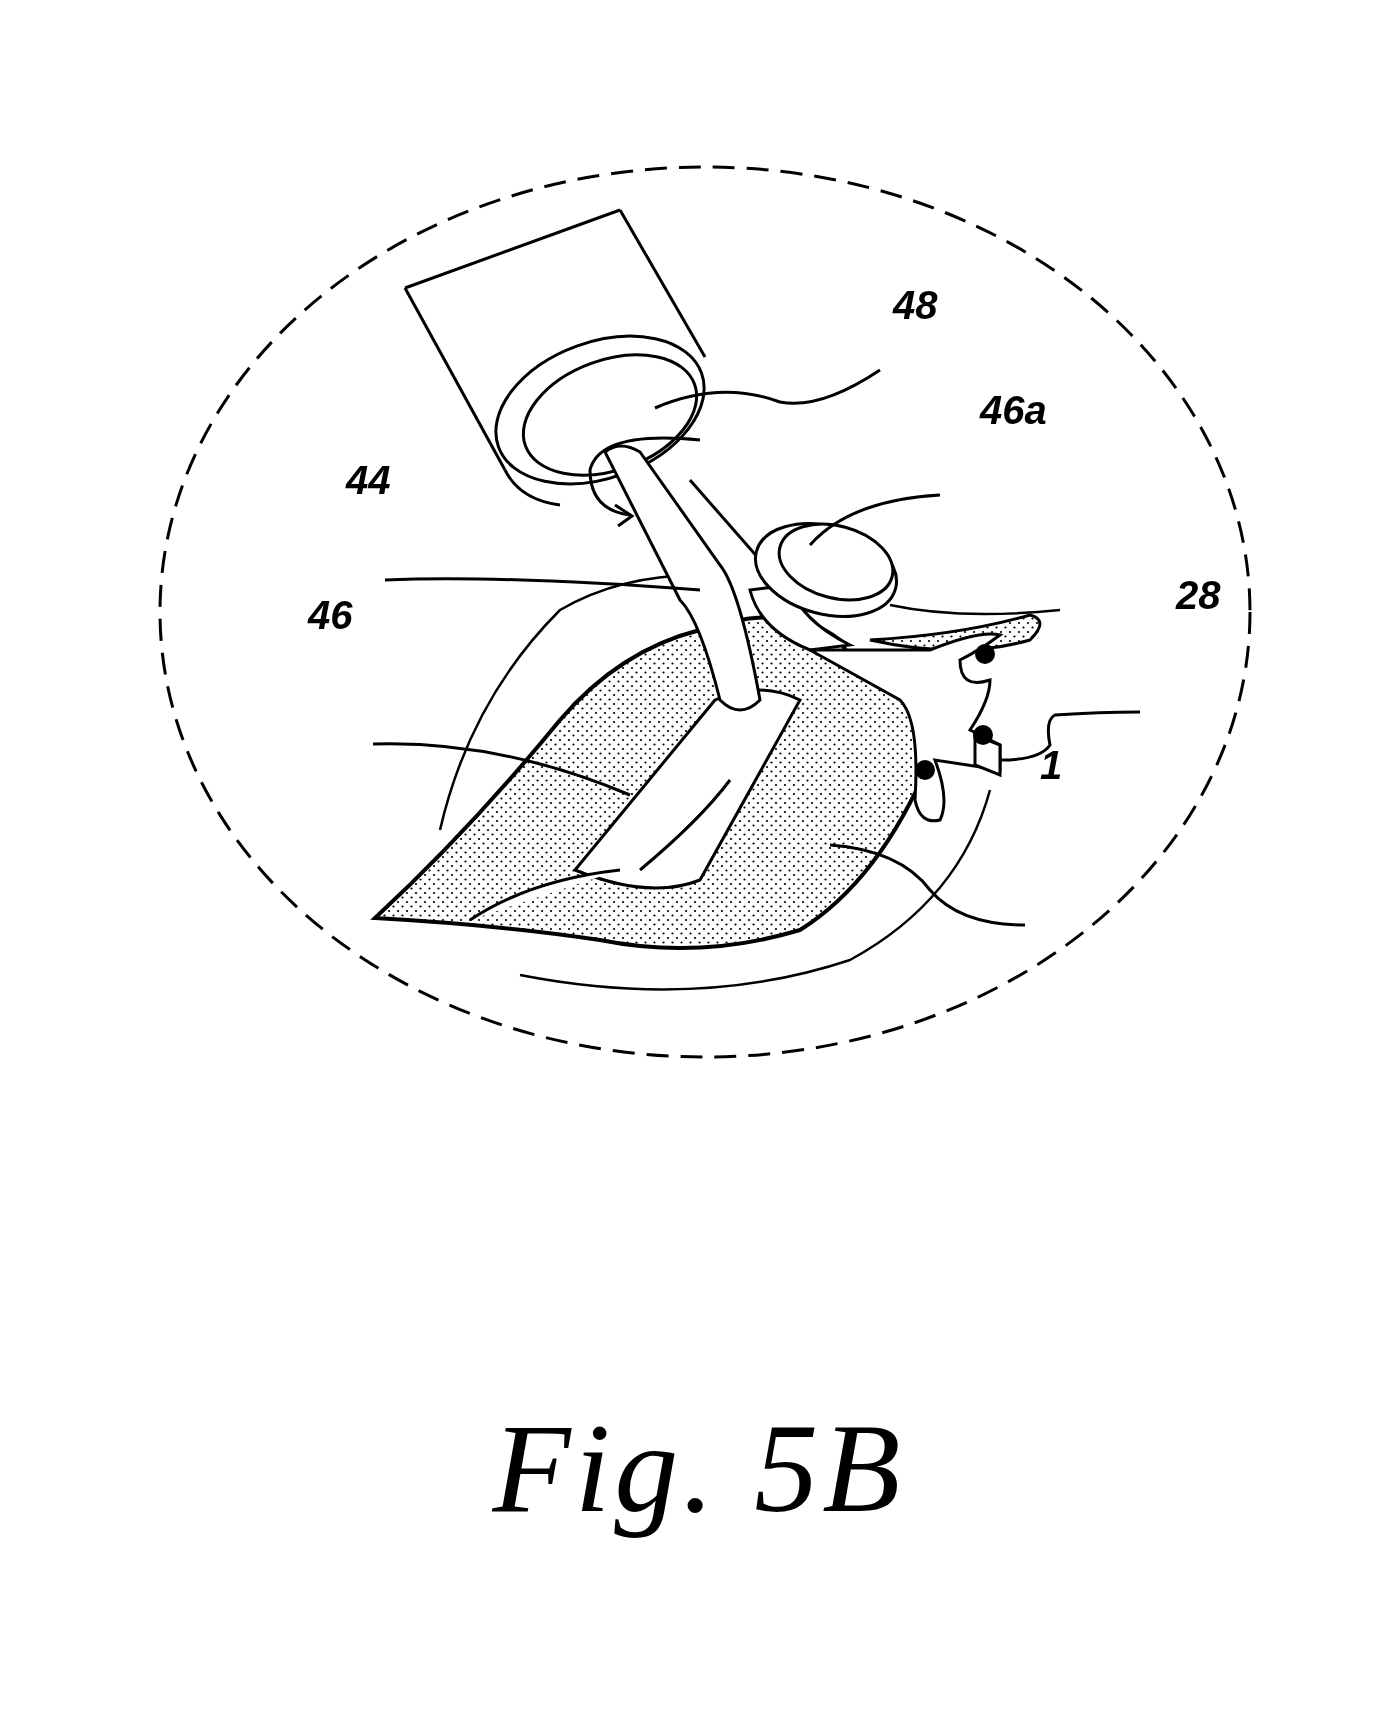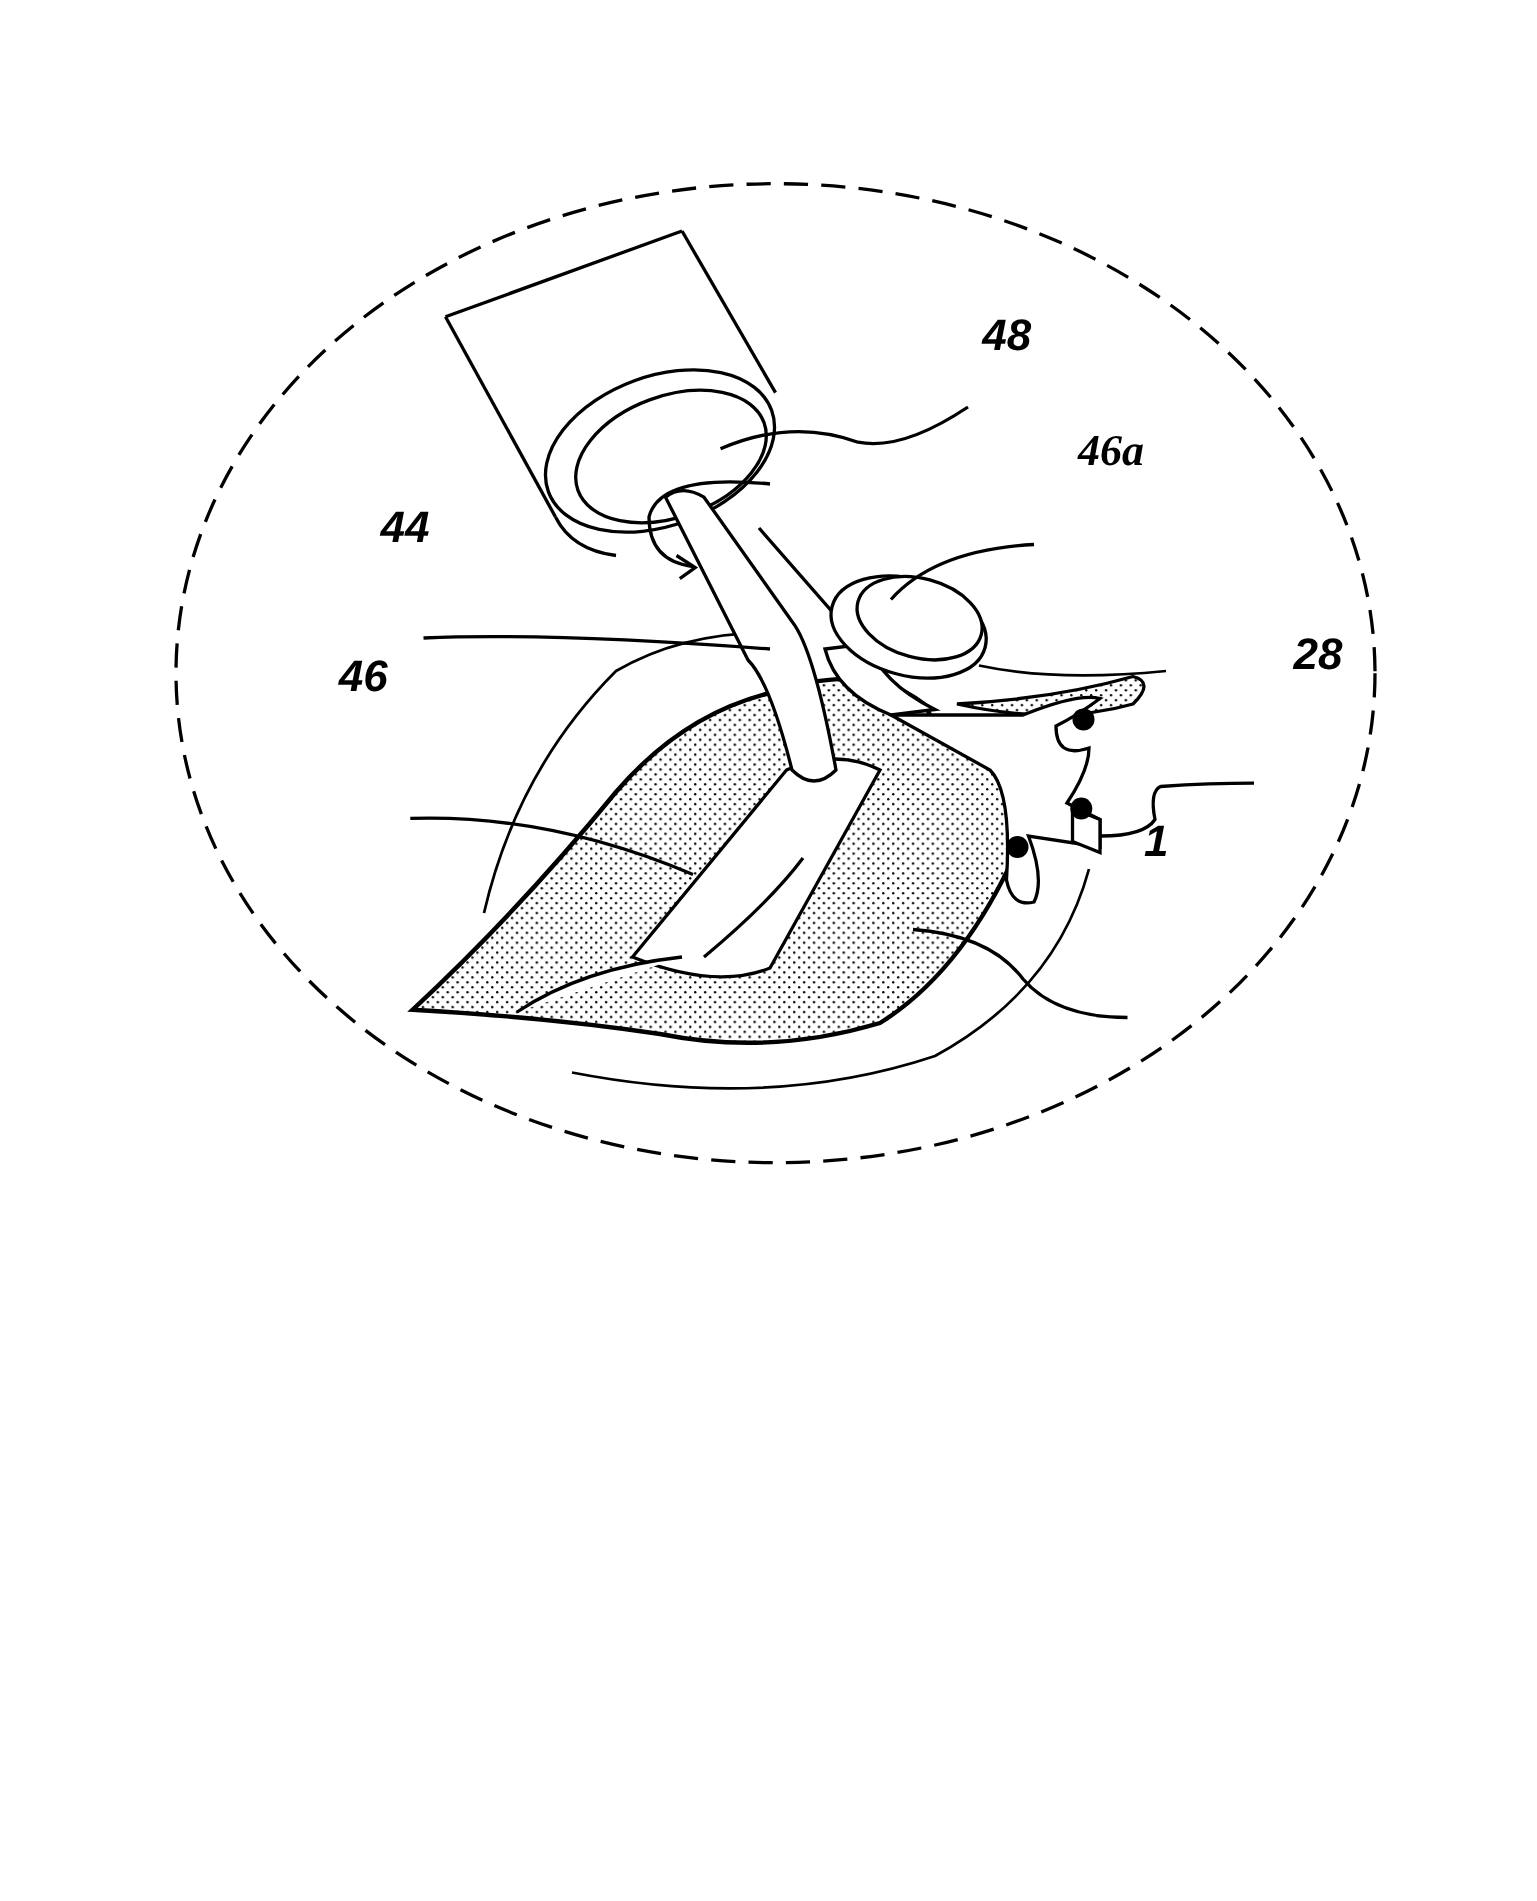--- a/index.html
+++ b/index.html
@@ -95,19 +95,20 @@
       <path d="M655 408 Q720 380 780 402 Q820 410 880 370"></path>
       <path d="M810 545 Q850 500 940 495"></path>
       <path d="M385 580 Q500 575 700 590"></path>
       <path d="M373 744 Q500 740 630 795"></path>
       <path d="M1001 760 Q1040 760 1050 745 Q1045 720 1055 715 Q1100 712 1140 712"></path>
       <path d="M830 845 Q900 850 930 890 Q960 925 1025 925"></path>
     </g>
   </svg>
 
   <span class="ref-label" style="left:893px;top:285px;">48</span>
-  <span class="ref-label" style="left:980px;top:390px;font-family:Liberation Serif, serif;">46a</span>
+  <span class="ref-label" style="left:980px;top:390px;">46a</span>
   <span class="ref-label" style="left:320px;top:460px;margin-left:26px;">44</span>
   <span class="ref-label" style="left:308px;top:595px;">46</span>
   <span class="ref-label" style="left:1148px;top:575px;margin-left:28px;">28</span>
   <span class="ref-label" style="left:1040px;top:745px;">1</span>
 
+  <div id="caption">Fig. 5B</div>
 </div>
 
 </body></html>

